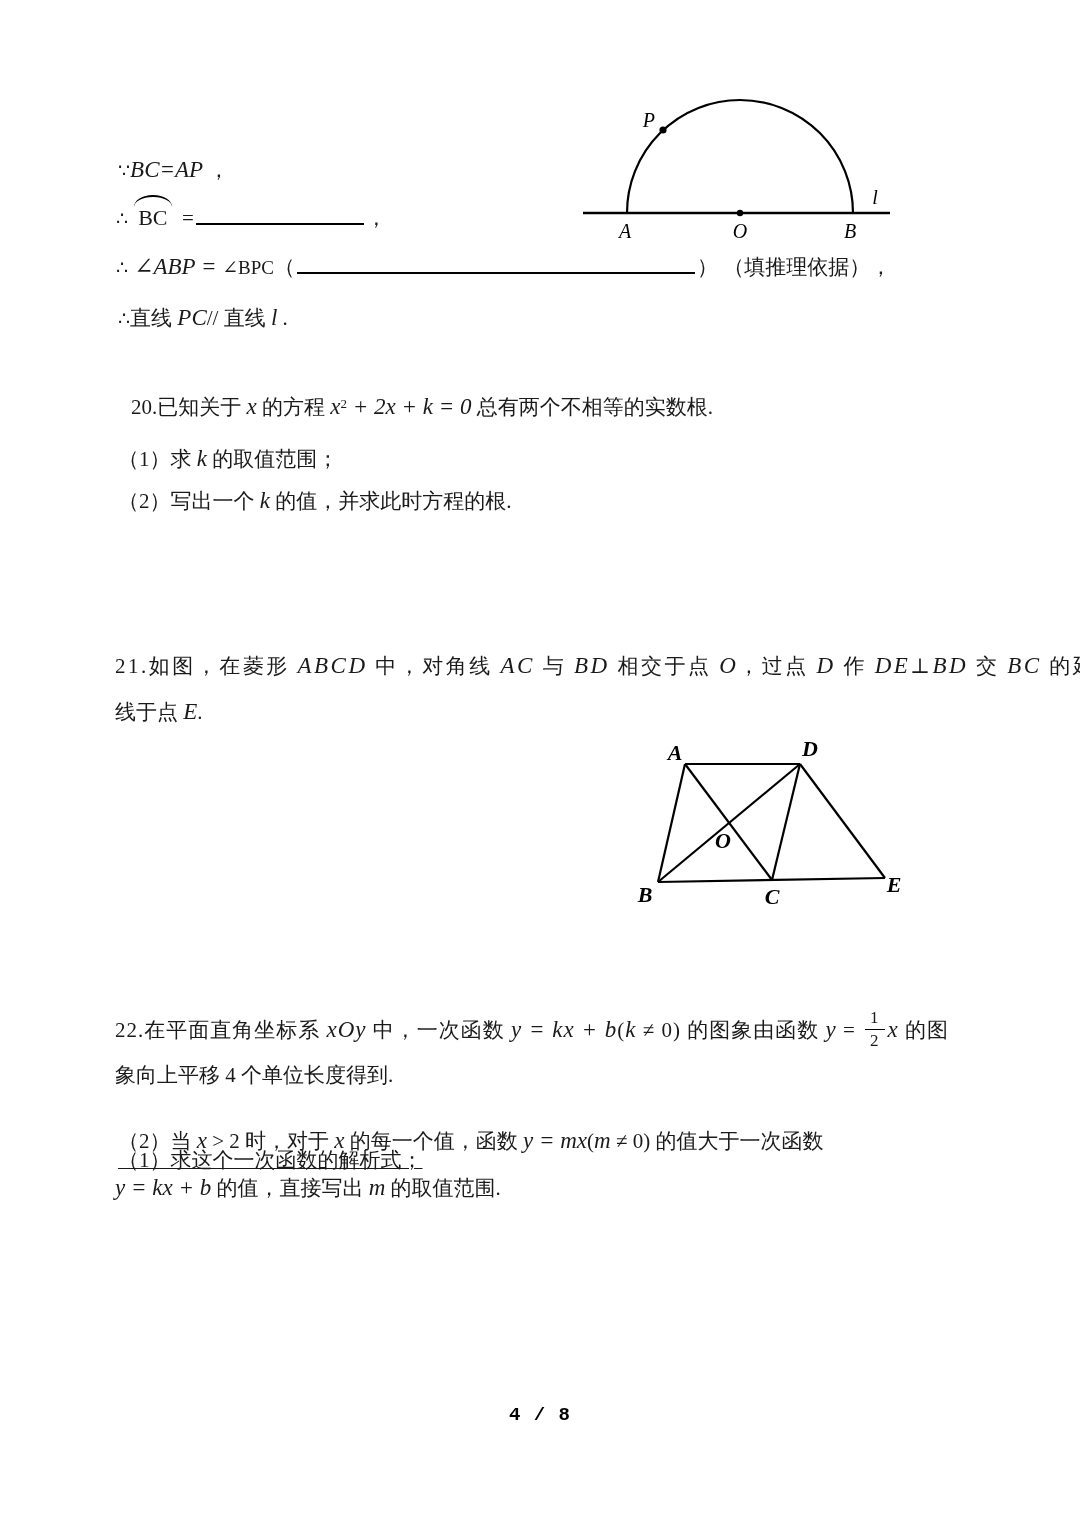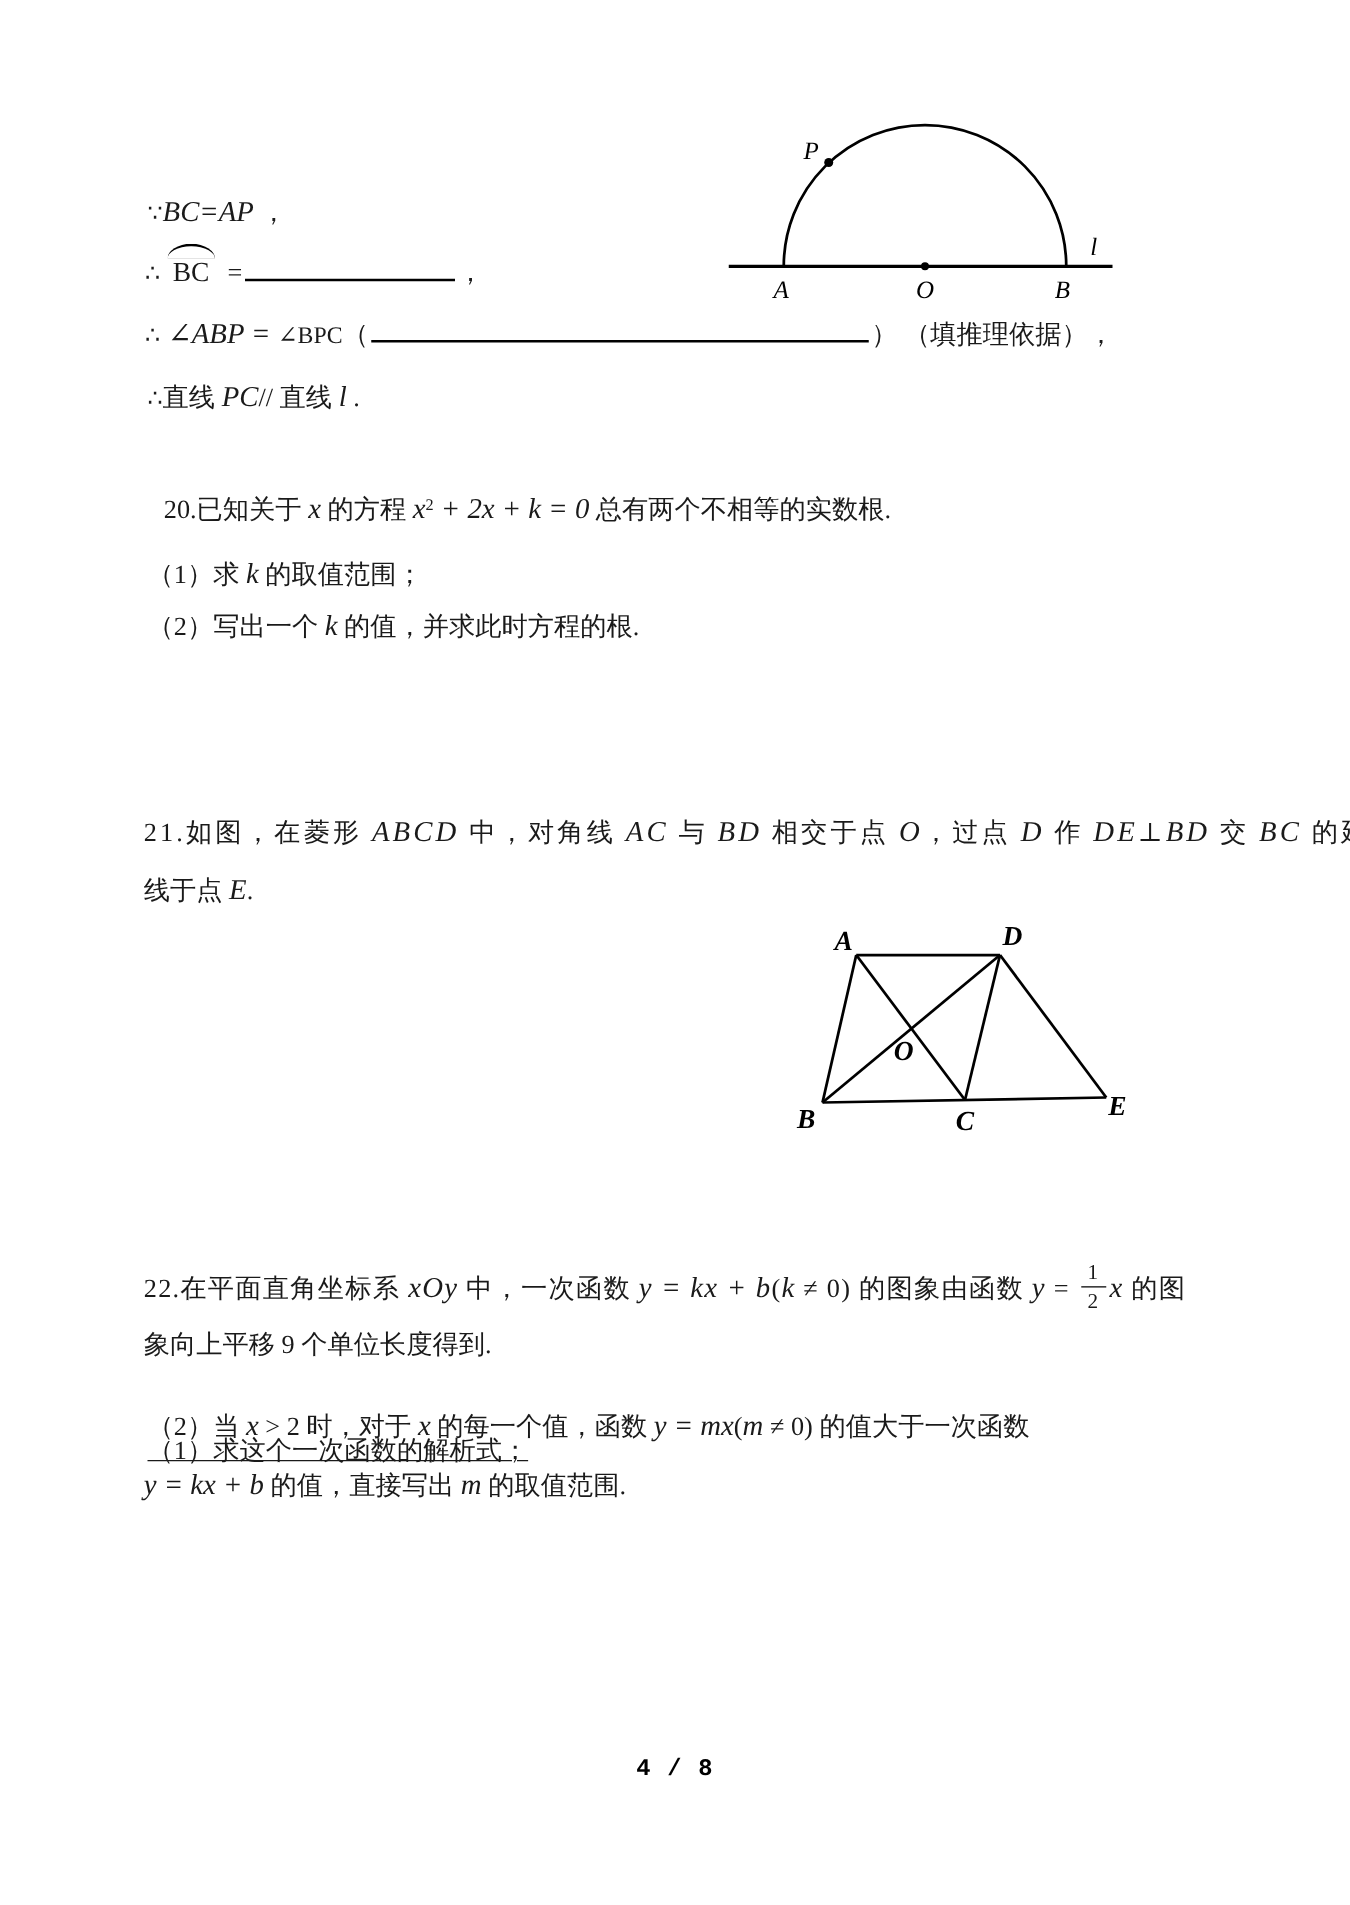--- a/index.html
+++ b/index.html
@@ -119,20 +119,20 @@
     <line x1="165" y1="34" x2="250" y2="148" stroke="#000" stroke-width="2.2"></line>
     <text x="40" y="30" text-anchor="middle" class="svg-label-b">A</text>
     <text x="175" y="26" text-anchor="middle" class="svg-label-b">D</text>
     <text x="10" y="172" text-anchor="middle" class="svg-label-b">B</text>
     <text x="137" y="174" text-anchor="middle" class="svg-label-b">C</text>
     <text x="259" y="162" text-anchor="middle" class="svg-label-b">E</text>
     <text x="88" y="118" text-anchor="middle" class="svg-label-b">O</text>
   </svg>
 
   <div class="line semi-wide" style="top:1008px; left:115px;"><span class="seg-cn">22.在平面直角坐标系 </span><span class="seg-m">xOy</span><span class="seg-cn"> 中，一次函数 </span><span class="seg-m">y = kx + b</span><span class="seg-r">(</span><span class="seg-m">k</span><span class="seg-r"> ≠ 0)</span><span class="seg-cn"> 的图象由函数 </span><span class="seg-m">y</span><span class="seg-r"> = </span><span class="seg-frac"><span class="frac-n">1</span><span class="frac-d">2</span></span><span class="seg-m">x</span><span class="seg-cn"> 的图</span></div>
-  <div class="line" style="top:1060px; left:115px;"><span class="seg-cn">象向上平移 9 个单位长度得到.</span></div>
+  <div class="line" style="top:1060px; left:115px;"><span class="seg-cn">象向上平移 4 个单位长度得到.</span></div>
   <div class="line" style="top:1145px; left:118px;text-decoration:underline;"><span class="seg-cn">（1）求这个一次函数的解析式；</span></div>
   <div class="line" style="top:1126px; left:118px;"><span class="seg-cn">（2）当 </span><span class="seg-m">x</span><span class="seg-r"> &gt; 2</span><span class="seg-cn"> 时，对于 </span><span class="seg-m">x</span><span class="seg-cn"> 的每一个值，函数  </span><span class="seg-m">y = mx</span><span class="seg-r">(</span><span class="seg-m">m</span><span class="seg-r"> ≠ 0)</span><span class="seg-cn">  的值大于一次函数</span></div>
   <div class="line" style="top:1173px; left:115px;"><span class="seg-m">y = kx + b</span><span class="seg-cn"> 的值，直接写出 </span><span class="seg-m">m</span><span class="seg-cn"> 的取值范围.</span></div>
 
   <div class="footer">4 / 8</div>
 
 </div>
 
 </body></html>

